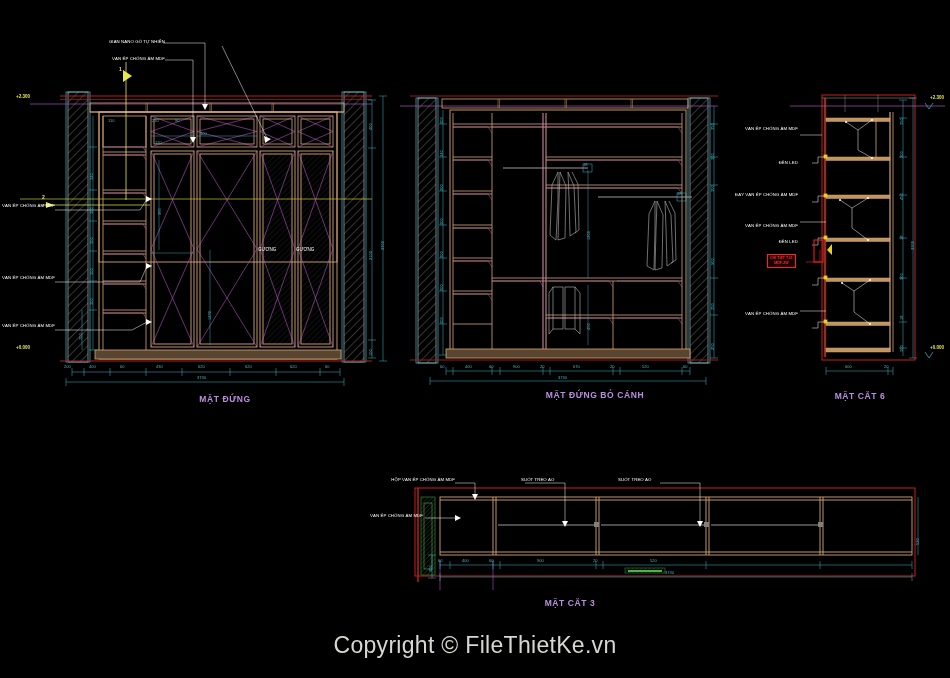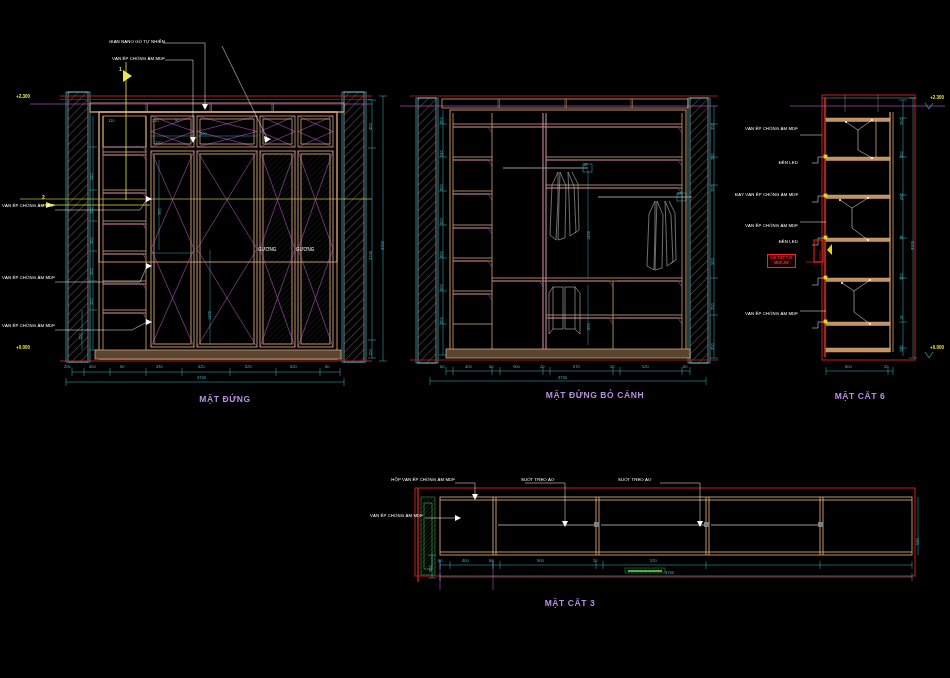--- a/index.html
+++ b/index.html
@@ -628,20 +628,21 @@
       <g stroke="#3fb9c9" stroke-width="0.5">
         <line x1="432" y1="555" x2="432" y2="578"></line>
         <line x1="428" y1="555" x2="436" y2="555"></line>
         <line x1="428" y1="578" x2="436" y2="578"></line>
         <line x1="918" y1="497" x2="918" y2="555"></line>
       </g>
     </g>
   </svg>
 
 
+  <div id="copyright">Copyright © FileThietKe.vn</div>
 
   <div class="cadtxt r" style="left:40px; top:39px; width:125px;">GIÁN NANO GỖ TỰ NHIÊN</div>
   <div class="cadtxt r" style="left:40px; top:56px; width:125px;">VÁN ÉP CHỐNG ẨM MDF</div>
 
   <div class="cadtxt r" style="left:0px; top:203px; width:55px;">VÁN ÉP CHỐNG ẨM MDF</div>
   <div class="cadtxt r" style="left:0px; top:275px; width:55px;">VÁN ÉP CHỐNG ẨM MDF</div>
   <div class="cadtxt r" style="left:0px; top:323px; width:55px;">VÁN ÉP CHỐNG ẨM MDF</div>
 
   <div class="mirrortxt" style="left:258px; top:247px;">GƯƠNG</div>
   <div class="mirrortxt" style="left:296px; top:247px;">GƯƠNG</div>

